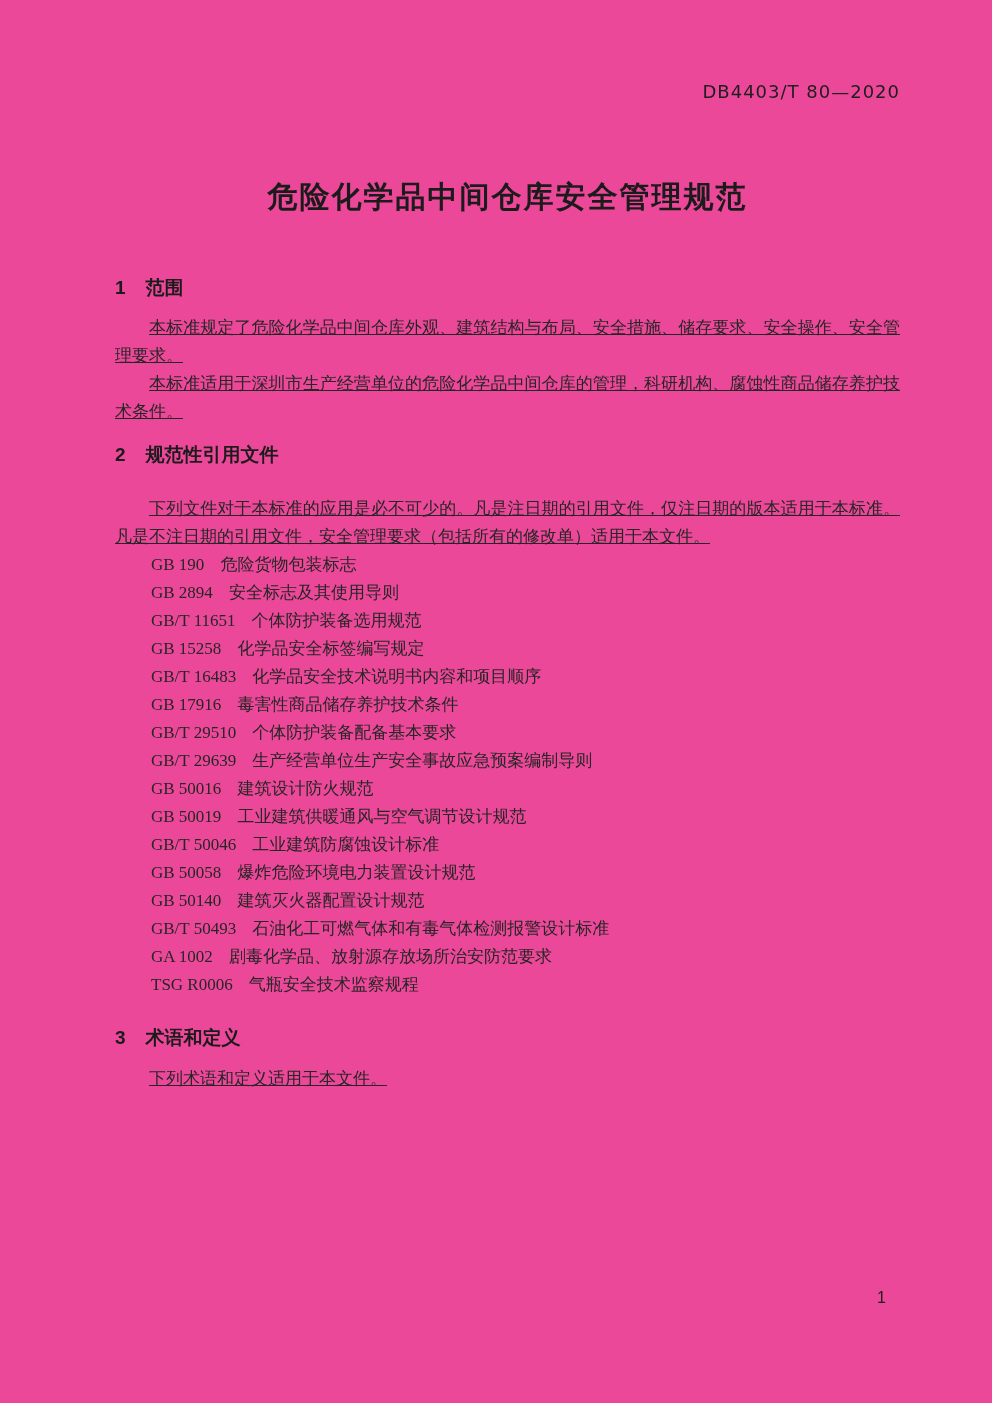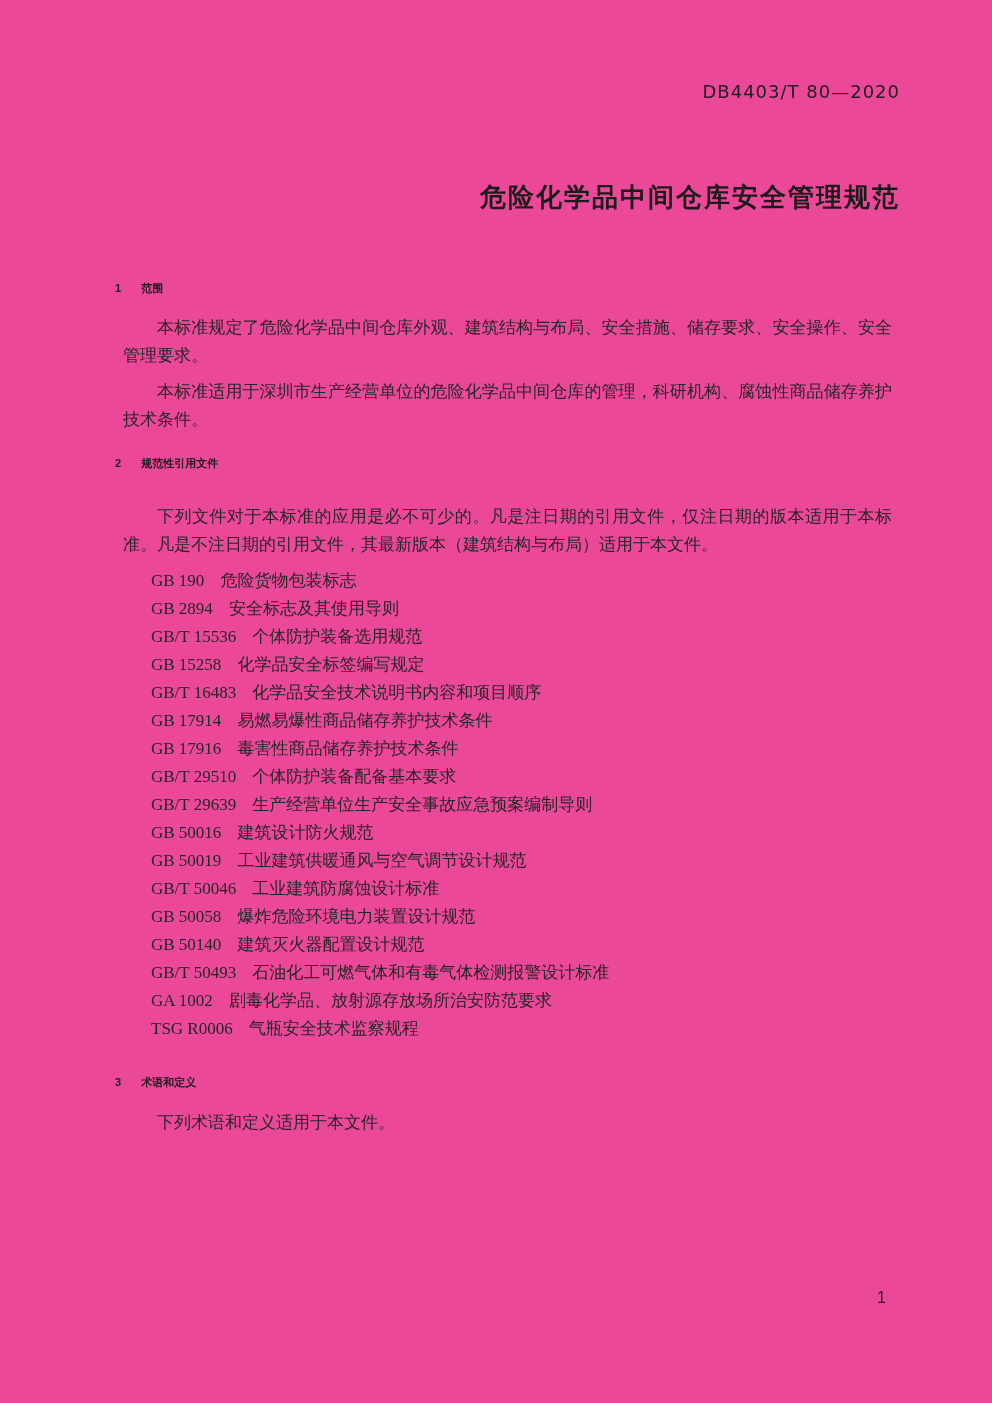--- a/index.html
+++ b/index.html
@@ -23,43 +23,44 @@
   .doc-header {
     text-align: right;
     font-family: "DejaVu Sans", "Liberation Sans", sans-serif;
     font-size: 18px;
     line-height: 20px;
     letter-spacing: 1px;
     color: #1e1e1e;
   }
   .doc-title {
     margin: 73px 0 0 0;
-    text-align: right;
+    text-align: center;
     font-family: "Liberation Sans", "DejaVu Sans", sans-serif;
     font-weight: bold;
-    font-size: 26px;
+    font-size: 30px;
     line-height: 44px;
     letter-spacing: 2px;
     color: #1b1b1b;
   }
   h2.section-heading {
     font-family: "Liberation Sans", "DejaVu Sans", sans-serif;
     font-weight: bold;
-    font-size: 11px;
+    font-size: 19px;
     line-height: 28px;
     color: #1b1b1b;
   }
   h2 .sec-num { margin-right: 20px; }
   .scope-heading { margin: 55px 0 12px 0; }
   .refs-heading  { margin: 15px 0 26px 0; }
   .terms-heading { margin: 25px 0 13px 0; }
   p.body-para {
-    margin: 8px;
+    margin: 0;
     text-indent: 2em;
     text-align: justify;
+    text-decoration: underline;
   }
   ul.ref-list {
     list-style: none;
     margin: 0;
     padding: 0 0 0 36px;
   }
   li.ref-item {
     line-height: 28px;
     white-space: nowrap;
   }
@@ -90,48 +91,45 @@
 
   <h2 class="section-heading scope-heading">
     <span class="sec-num">1</span><span>范围</span>
   </h2>
   <p class="body-para">本标准规定了危险化学品中间仓库外观、建筑结构与布局、安全措施、储存要求、安全操作、安全管理要求。</p>
   <p class="body-para">本标准适用于深圳市生产经营单位的危险化学品中间仓库的管理，科研机构、腐蚀性商品储存养护技术条件。</p>
 
   <h2 class="section-heading refs-heading">
     <span class="sec-num">2</span><span>规范性引用文件</span>
   </h2>
-  <p class="body-para">下列文件对于本标准的应用是必不可少的。凡是注日期的引用文件，仅注日期的版本适用于本标准。凡是不注日期的引用文件，其最新版本（建筑结构与布局）适用于本文件。</p>
+  <p class="body-para">下列文件对于本标准的应用是必不可少的。凡是注日期的引用文件，仅注日期的版本适用于本标准。凡是不注日期的引用文件，安全管理要求（包括所有的修改单）适用于本文件。</p>
 
   <ul class="ref-list">
 
       <li class="ref-item">
         <span class="ref-code">GB 190</span><span class="ref-title">危险货物包装标志</span>
       </li>
 
       <li class="ref-item">
         <span class="ref-code">GB 2894</span><span class="ref-title">安全标志及其使用导则</span>
       </li>
 
       <li class="ref-item">
-        <span class="ref-code">GB/T 15536</span><span class="ref-title">个体防护装备选用规范</span>
+        <span class="ref-code">GB/T 11651</span><span class="ref-title">个体防护装备选用规范</span>
       </li>
 
       <li class="ref-item">
         <span class="ref-code">GB 15258</span><span class="ref-title">化学品安全标签编写规定</span>
       </li>
 
       <li class="ref-item">
         <span class="ref-code">GB/T 16483</span><span class="ref-title">化学品安全技术说明书内容和项目顺序</span>
       </li>
 
 
-      <li class="ref-item">
-        <span class="ref-code">GB 17914</span><span class="ref-title">易燃易爆性商品储存养护技术条件</span>
-      </li>
 
 
       <li class="ref-item">
         <span class="ref-code">GB 17916</span><span class="ref-title">毒害性商品储存养护技术条件</span>
       </li>
 
       <li class="ref-item">
         <span class="ref-code">GB/T 29510</span><span class="ref-title">个体防护装备配备基本要求</span>
       </li>
 

